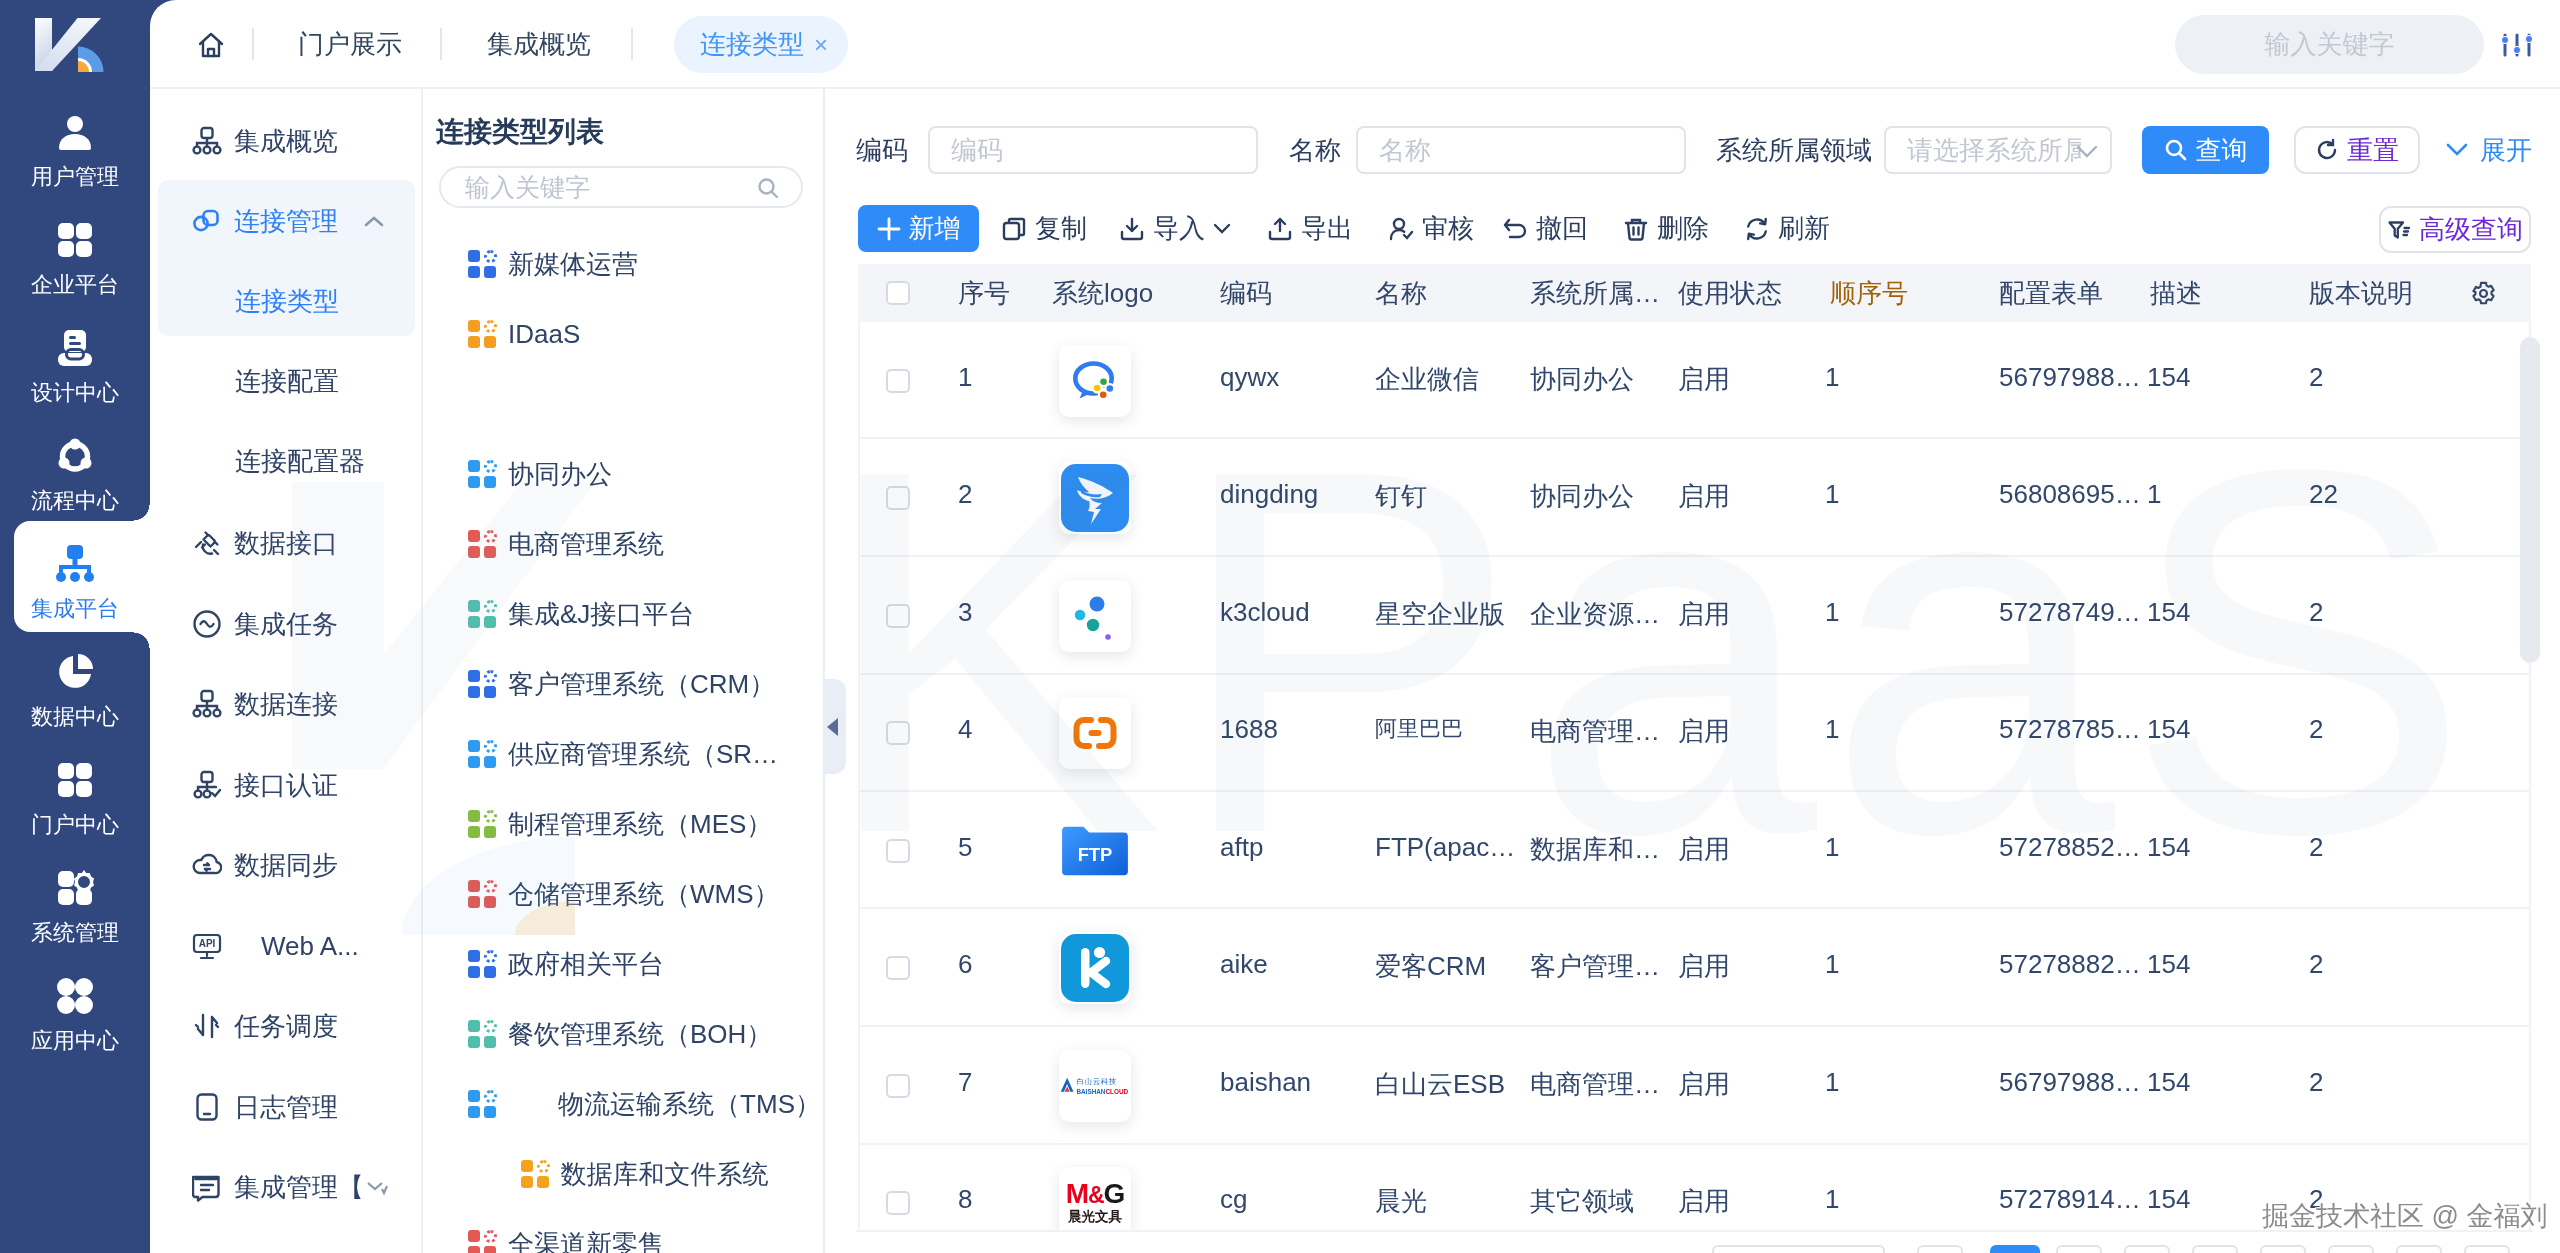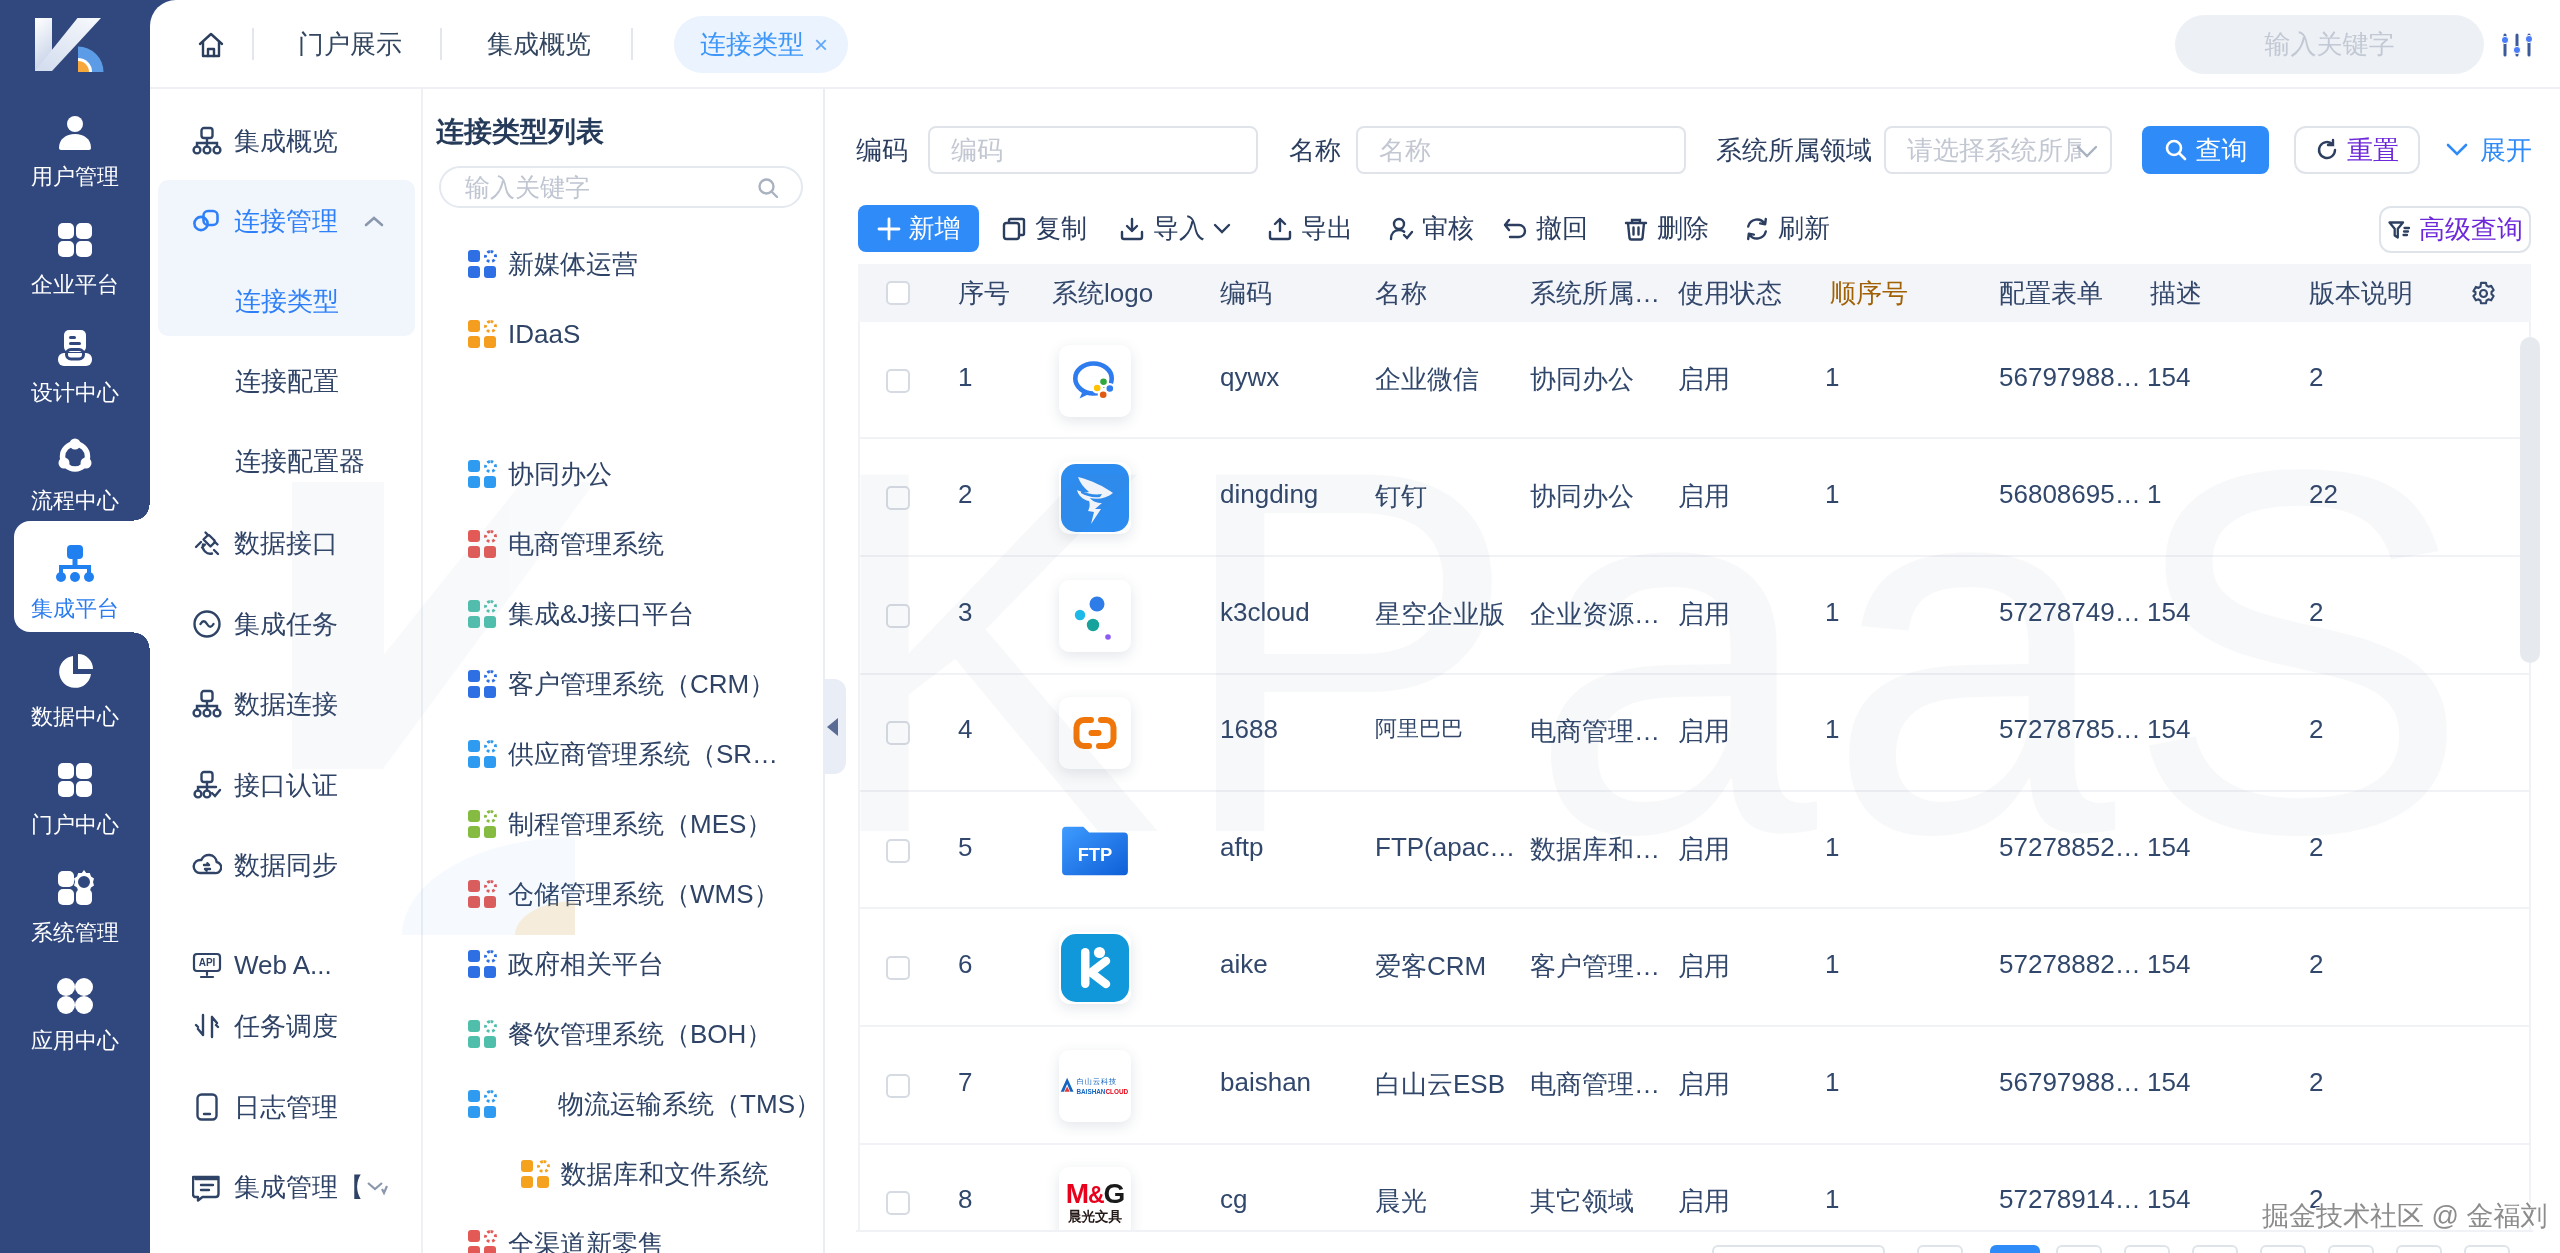--- a/index.html
+++ b/index.html
@@ -264,21 +264,21 @@
         </svg>
     <span>接口认证</span>
   </div>
   <div class="m-item" style="top:744px;">
     <svg class="mi" viewBox="0 0 30 30" fill="none" stroke="#2F4366" stroke-width="2.4" stroke-linecap="round" stroke-linejoin="round">
           <path d="M8.5 23 a6.5 6.5 0 1 1 .8 -12.9 a8 8 0 0 1 15.4 1.9 a5.5 5.5 0 0 1 -2.2 11 h-14"></path>
           <path d="M12 15 h5 l-1.6 -1.8 M18 19 h-5 l1.6 1.8"></path>
         </svg>
     <span>数据同步</span>
   </div>
-  <div class="m-item" style="top:844px;">
+  <div class="m-item" style="top:825px;gap:27px;">
     <svg class="mi" viewBox="0 0 30 30" fill="none" stroke="#2F4366" stroke-width="2.2">
           <rect x="2" y="4" width="26" height="17" rx="3"></rect>
           <path d="M15 21 v4 M9 27 h12" stroke-linecap="round"></path>
           <text x="15" y="16" text-anchor="middle" font-size="10" font-weight="bold" fill="#2F4366" stroke="none" font-family="Liberation Sans">API</text>
         </svg>
     <span>Web A...</span>
   </div>
   <div class="m-item" style="top:905px;">
     <svg class="mi" viewBox="0 0 30 30" fill="none" stroke="#2F4366" stroke-width="2.4" stroke-linecap="round" stroke-linejoin="round">
           <path d="M11 4 v20 M11 24 l-5 -6 M20 26 V6 M20 6 l5 6 M4 14 l2 2 M26 16 l-2 -2"></path>

